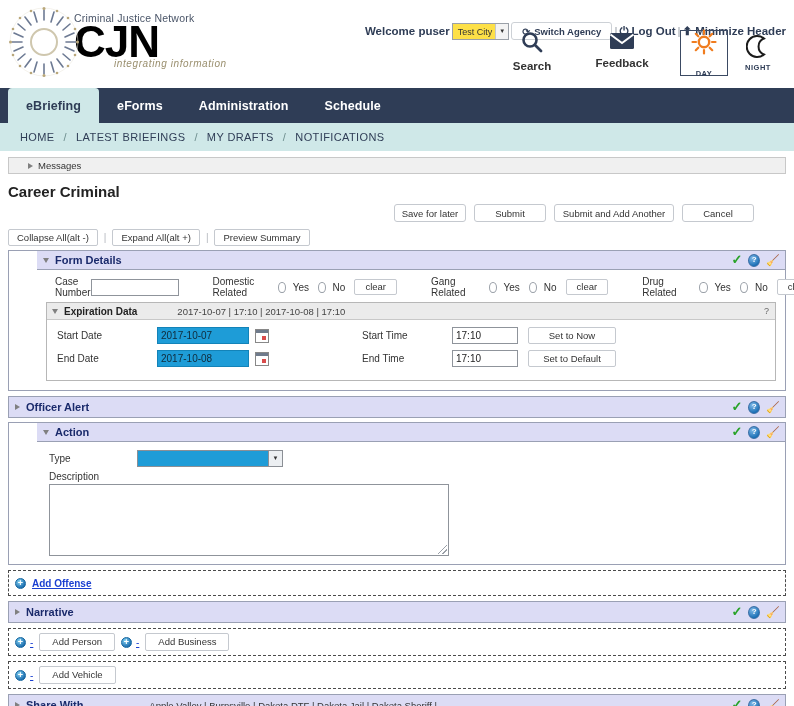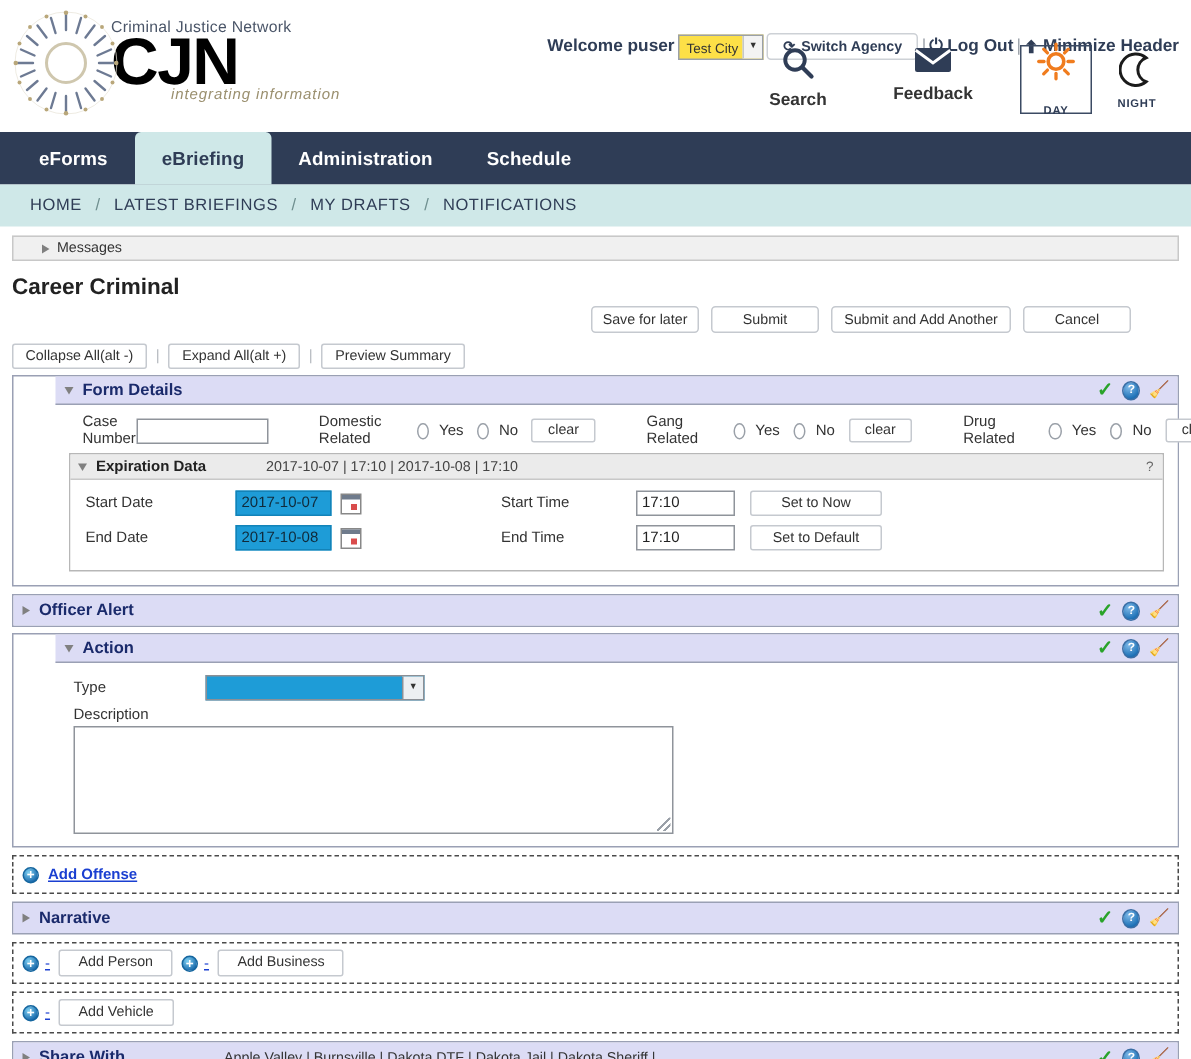--- a/index.html
+++ b/index.html
@@ -359,21 +359,21 @@
     padding: 0 6px 0 5px;
     gap: 6px;
   }
   .sub-title { font-size: 10px; font-weight: bold; color: #222; }
   .sub-meta { font-size: 9.5px; color: #444; margin-left: 34px;}
   .q-mark { margin-left: auto; font-size: 9px; color: #666;}
   .sub-body { padding: 6px 0 8px 0; background: #fff;}
   .exp-row { display: flex; align-items: center; height: 19px; margin-bottom: 4px;}
   .exp-lbl { width: 110px; padding-left: 10px; font-size: 10px; color: #333;}
   .date-input {
-    width: 64px; height: 17px;
+    width: 92px; height: 17px;
     background: #1e9cd7;
     border: 1px solid #1383b8;
     color: #102a3a;
     font-size: 10px;
     padding: 0 3px;
     display: flex; align-items: center;
   }
   .cal-icon {
     width: 14px; height: 14px;
     margin-left: 6px;
@@ -637,22 +637,22 @@
             <path d="M18 20.5 A10.5 10.5 0 1 1 18 4.5 A8.6 8.6 0 0 0 18 20.5 Z" fill="none" stroke="#1b1b1b" stroke-width="2"></path>
           </svg>
         </span>
         <span class="mode-lbl">NIGHT</span>
       </div>
     </div>
   </div>
 </div>
 
 <div class="navbar">
+  <div class="nav-tab active">eBriefing</div>
   <div class="nav-tab">eForms</div>
-  <div class="nav-tab active">eBriefing</div>
   <div class="nav-tab">Administration</div>
   <div class="nav-tab">Schedule</div>
 </div>
 
 <div class="crumbbar">
   <span class="crumb">HOME</span>
   <span class="sep">/</span>
   <span class="crumb">LATEST BRIEFINGS</span>
   <span class="sep">/</span>
   <span class="crumb">MY DRAFTS</span>

